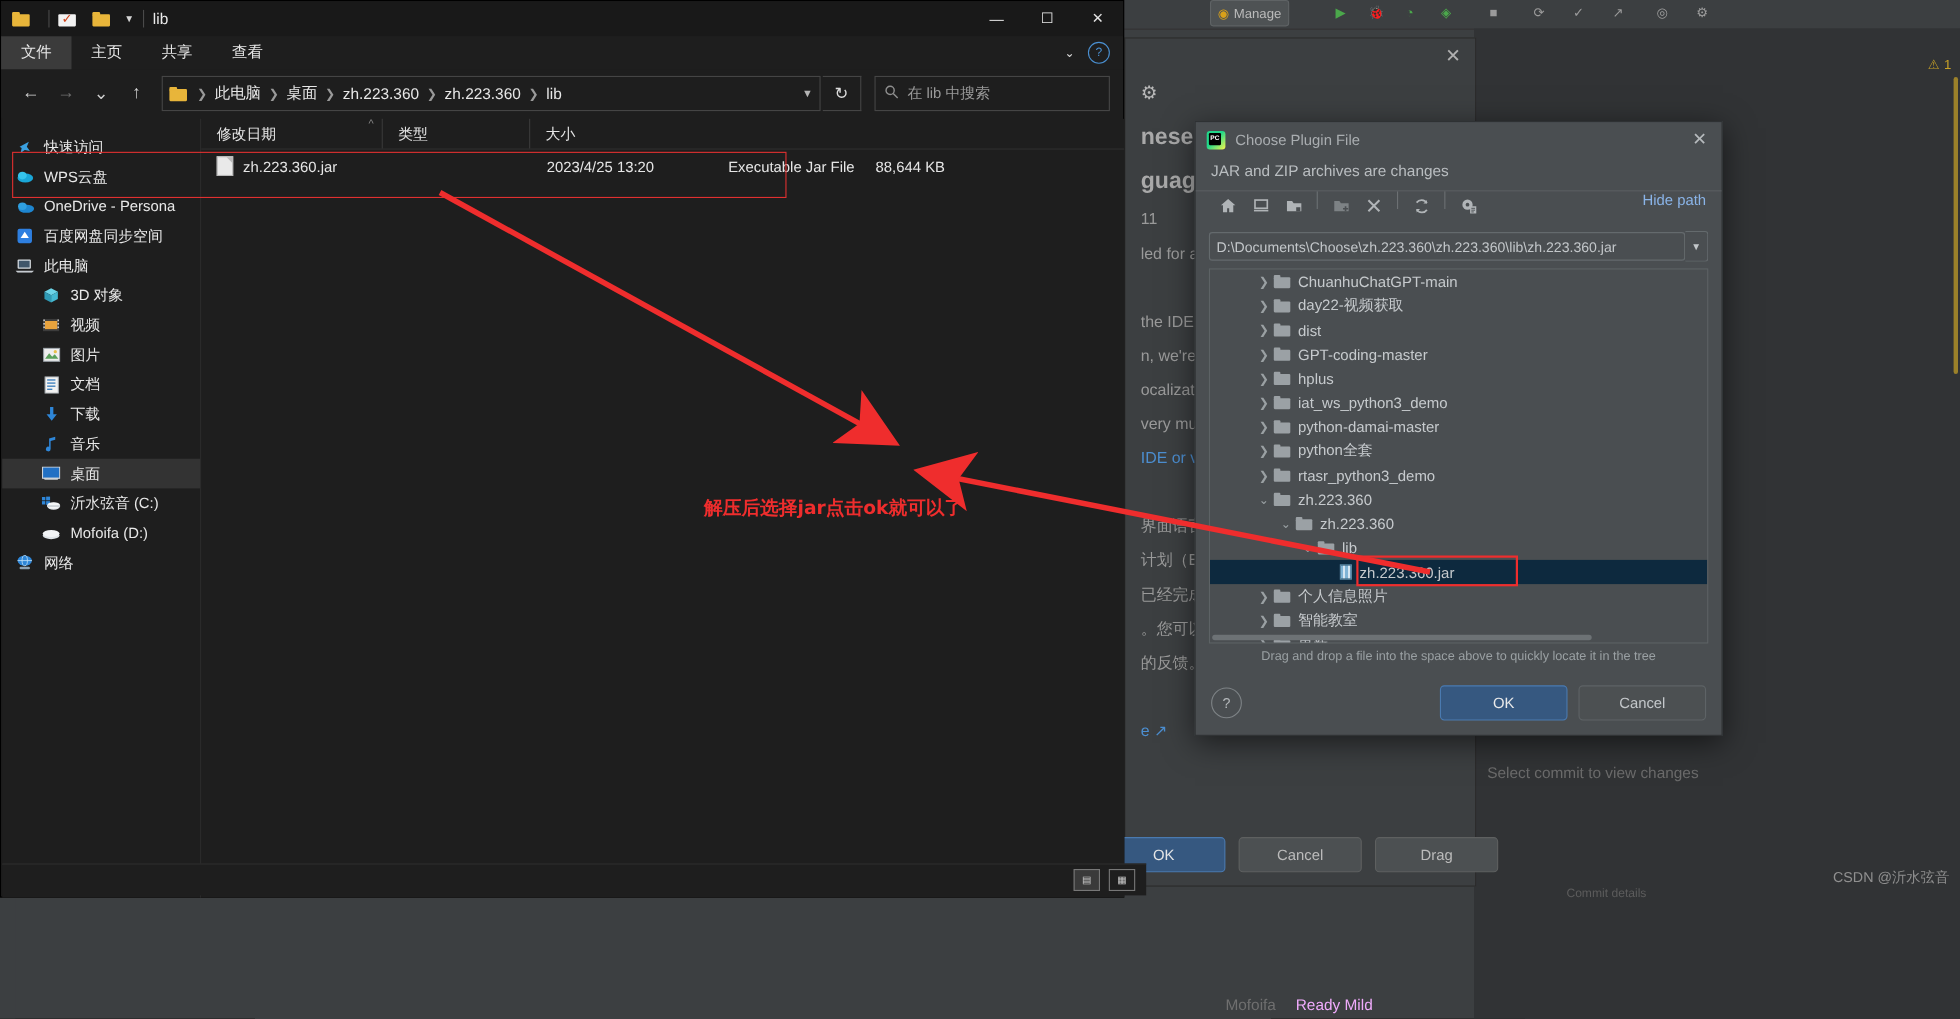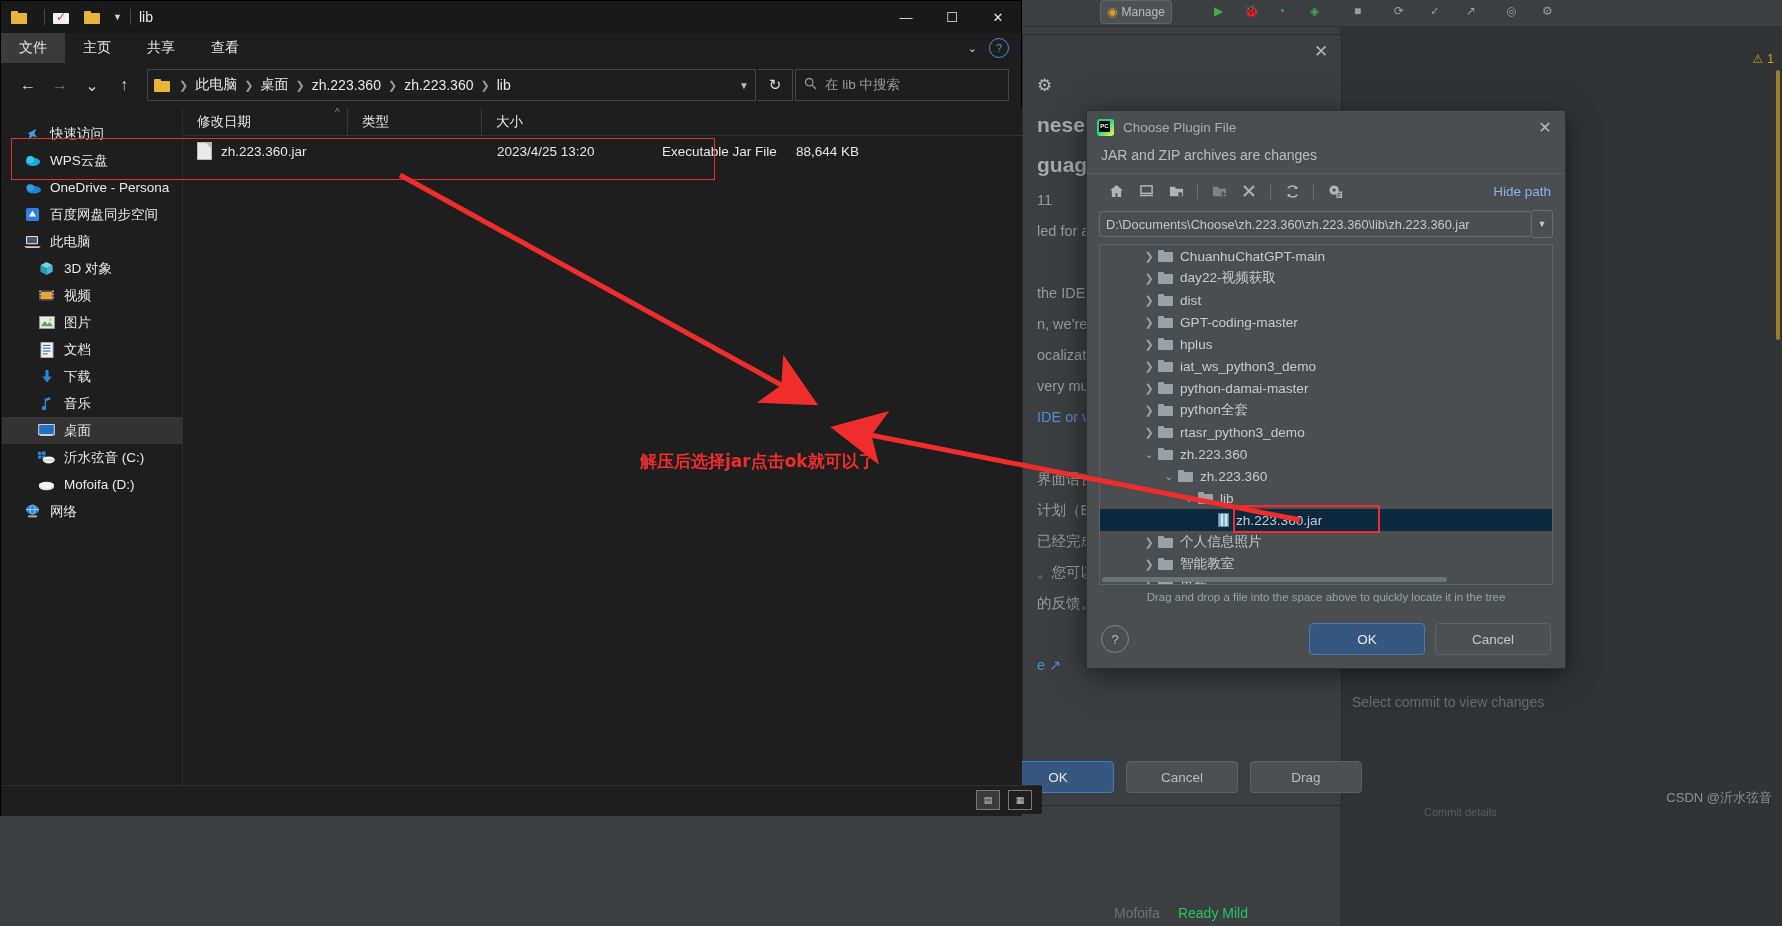--- a/index.html
+++ b/index.html
@@ -36,21 +36,21 @@
   #plugin-dialog{position:absolute;left:1086px;top:110px;width:478px;height:557px;background:#4a4e51;
       border:1px solid #2e3133;box-shadow:0 6px 26px rgba(0,0,0,.55);}
   #plugin-title{height:32px;display:flex;align-items:center;padding:0 10px;gap:9px;color:#a9adb0;font-size:13.5px;}
   #plugin-title .pc-icon{width:17px;height:17px;border-radius:3px;position:relative;overflow:hidden;
       background:linear-gradient(135deg,#21d789 0%,#21d789 45%,#fcf84a 100%);}
   #plugin-title .pc-icon::after{content:"PC";position:absolute;left:2px;top:2px;width:11px;height:11px;
       background:#000;color:#fff;font-size:6px;line-height:11px;text-align:center;border-radius:1px;font-weight:bold;}
   #plugin-close{margin-left:auto;color:#b6babd;font-size:16px;width:20px;height:20px;display:flex;
       align-items:center;justify-content:center;}
   #plugin-sub{padding:4px 14px 10px 14px;color:#b9bdc0;font-size:14px;}
-  #plugin-toolbar{height:34px;border-top:1px solid #5a5e61;display:flex;align-items:center;padding:0 14px;gap:0px;}
+  #plugin-toolbar{height:34px;border-top:1px solid #5a5e61;display:flex;padding:0 14px;gap:0px;}
   .tb-ico{width:30px;height:26px;display:flex;align-items:center;justify-content:center;color:#b0b4b7;}
   .tb-ico.dim{color:#7d8285;}
   .tb-sep{width:1px;height:16px;background:#6c7073;margin:0 6px;}
   #hide-path{margin-left:auto;color:#8ab4e8;font-size:13.5px;}
   #path-row{padding:2px 12px 6px 12px;display:flex;align-items:center;}
   #path-field{flex:1;height:24px;background:#4a4e51;border:1px solid #646a6d;border-radius:3px;color:#c3c7ca;
       font-size:12.8px;display:flex;align-items:center;padding:0 6px;overflow:hidden;white-space:nowrap;}
   #path-arrow{width:20px;height:26px;border:1px solid #646a6d;border-left:none;border-radius:0 3px 3px 0;
       display:flex;align-items:center;justify-content:center;color:#c3c7ca;font-size:9px;background:#4a4e51;}
   #tree-box{margin:0 12px;height:339px;background:#4a4e51;border:1px solid #5d6265;overflow:hidden;position:relative;}
@@ -94,25 +94,25 @@
   #rb-help{width:18px;height:18px;border-radius:50%;border:1px solid #4a8fd0;color:#4a8fd0;font-size:11px;
       display:flex;align-items:center;justify-content:center;}
   #exp-addrbar{height:44px;background:#1e1e1e;display:flex;align-items:center;padding:0 12px;gap:2px;}
   .nav-ico{width:30px;height:30px;display:flex;align-items:center;justify-content:center;color:#cfcfcf;font-size:16px;}
   .nav-ico.dim{color:#6d6d6d;}
   #breadcrumb{flex:1;height:30px;margin-left:6px;background:#1e1e1e;border:1px solid #454545;display:flex;
       align-items:center;padding:0 6px;color:#e8e8e8;font-size:14px;gap:4px;}
   #breadcrumb .crumb-sep{color:#9a9a9a;font-size:11px;margin:0 3px;}
   #refresh-btn{width:34px;height:30px;border:1px solid #454545;border-left:none;display:flex;align-items:center;
       justify-content:center;color:#dcdcdc;font-size:15px;}
-  #search-box{width:196px;height:30px;border:1px solid #454545;display:flex;align-items:center;
+  #search-box{width:196px;height:30px;margin-left:10px;border:1px solid #454545;display:flex;align-items:center;
       padding:0 8px;gap:8px;color:#9a9a9a;font-size:13.5px;}
   #exp-body{position:absolute;left:1px;top:107px;width:1020px;height:708px;display:flex;}
   #exp-sidebar{width:181px;background:#1e1e1e;border-right:1px solid #2e2e2e;padding-top:12px;box-sizing:border-box;}
-  .side-item{height:27px;display:flex;align-items:center;color:#e8e8e8;font-size:13.5px;padding-left:22px;gap:9px;}
+  .side-item{height:27px;display:flex;align-items:center;color:#e8e8e8;font-size:13.5px;padding-left:12px;gap:9px;}
   .side-item.indent{padding-left:36px;}
   .side-item.sel{background:#333333;}
   .si-ico{width:17px;height:17px;flex:none;display:flex;align-items:center;justify-content:center;font-size:13px;}
   #exp-main{flex:1;background:#1e1e1e;position:relative;}
   #col-head{height:27px;display:flex;align-items:center;color:#e6e6e6;font-size:13.5px;position:relative;
       border-bottom:1px solid #2f2f2f;}
   .col{padding-left:14px;box-sizing:border-box;border-right:1px solid #3a3a3a;height:27px;display:flex;align-items:center;}
   #sort-caret{position:absolute;left:152px;top:-1px;color:#8a8a8a;font-size:10px;}
   #file-row{height:30px;display:flex;align-items:center;color:#e6e6e6;font-size:13.5px;position:relative;}
   #file-row .cell{padding-left:14px;box-sizing:border-box;display:flex;align-items:center;gap:9px;}
@@ -167,21 +167,21 @@
 <div id="warn-badge">
   <span>⚠</span>
   <span>1</span>
 </div>
 <div id="right-scroll"></div>
 <div id="commit-msg">Select commit to view changes</div>
 <div id="commit-details">Commit details</div>
 <div id="csdn">CSDN @沂水弦音</div>
 <div id="ide-bottom">
   <span style="color:#6f6f6f;">Mofoifa</span>
-  <span style="color:#22c55e;">Ready Mild</span>
+  <span style="color:#f0abfc;">Ready Mild</span>
 </div>
 
 <div id="settings-dialog">
   <div id="settings-titlebar">
     <div id="settings-close">✕</div>
   </div>
   <div id="settings-gear">⚙</div>
   <div id="settings-body">
     <div class="ln big">nese (S</div>
     <div class="ln big">guage</div>

